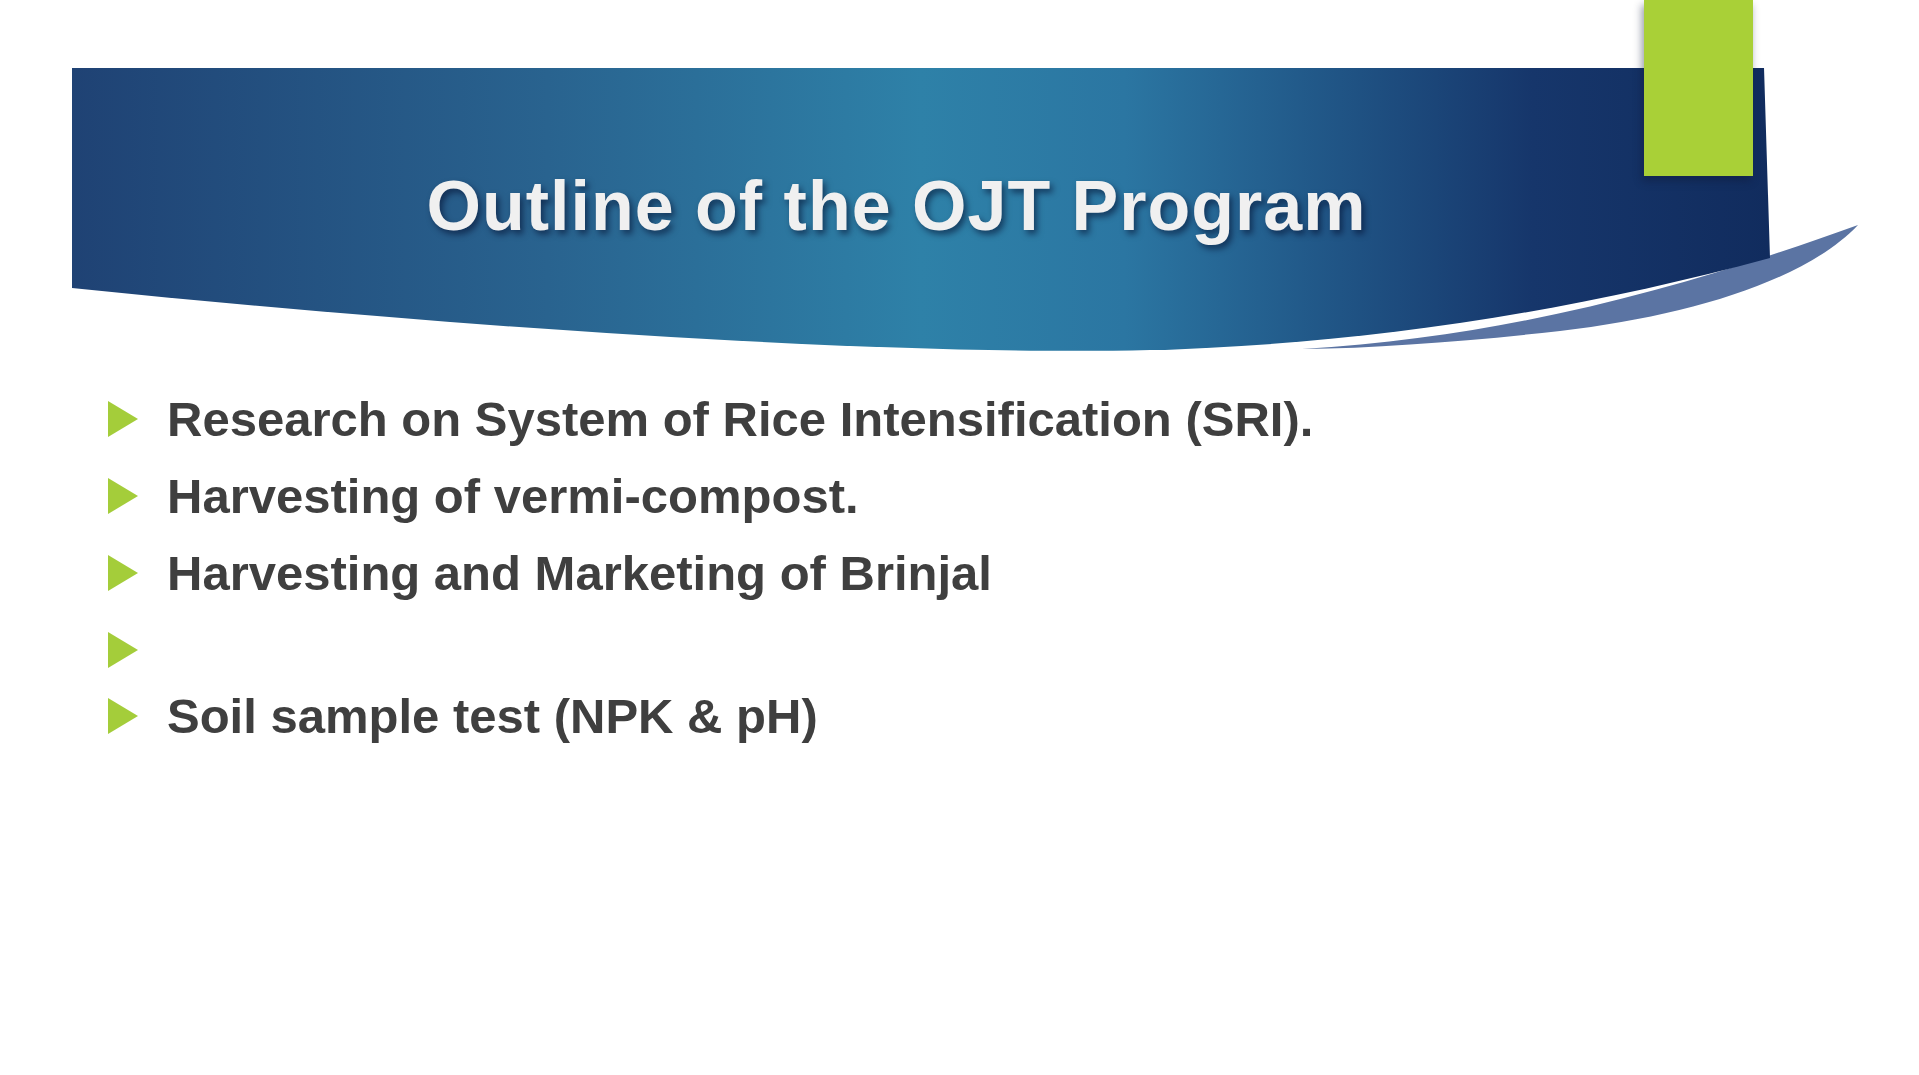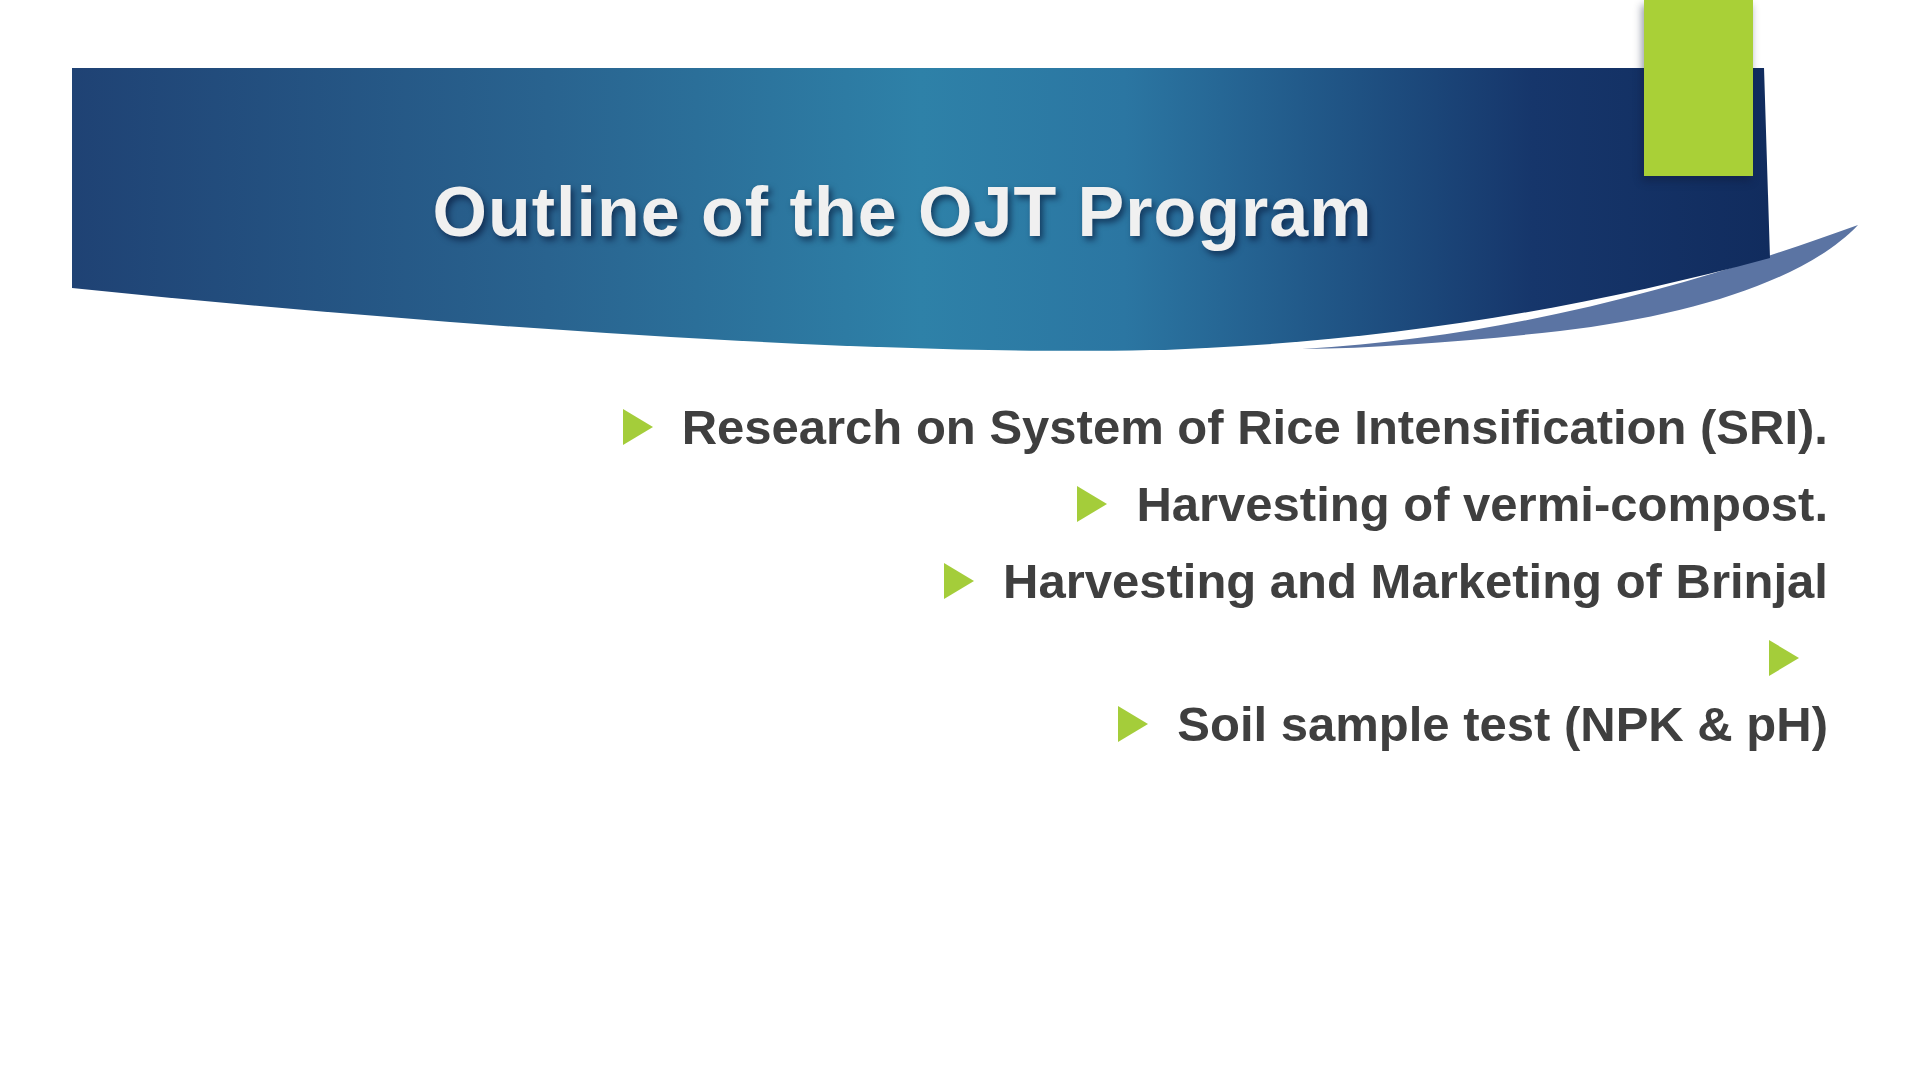--- a/index.html
+++ b/index.html
@@ -20,21 +20,21 @@
     left:1644px;top:0;
     width:109px;height:176px;
     background:var(--accent,#a9d037);
     box-shadow:-2px 5px 8px rgba(15,25,55,0.45);
     z-index:3;
   }
   .slide-title{
     position:absolute;
     left:72px;top:158px;
     width:1693px;
-    margin:14px;
+    margin:8px;
     padding:0 60px 0 0;
     box-sizing:border-box;
     text-align:center;
     font-size:70px;
     font-weight:bold;
     letter-spacing:1px;
     color:var(--title,#f0f0f0);
     text-shadow:3px 4px 6px rgba(0,10,40,0.55);
     z-index:2;
   }
@@ -42,22 +42,21 @@
     position:absolute;
     left:108px;top:390px;
     width:1720px;
     margin:0;padding:0;
     list-style:none;
     z-index:1;
   }
   .bullet-list li{
     display:flex;
     align-items:flex-start;
-    margin:8px 0 19px 0;
-    justify-content:flex-end;
+    margin:0 0 19px 0;
   }
   .tri-marker{
     flex:none;
     width:0;height:0;
     border-left:30px solid var(--green,#a4cd3a);
     border-top:18px solid transparent;
     border-bottom:18px solid transparent;
     margin:11px 29px 0 0;
   }
   .bullet-text{

